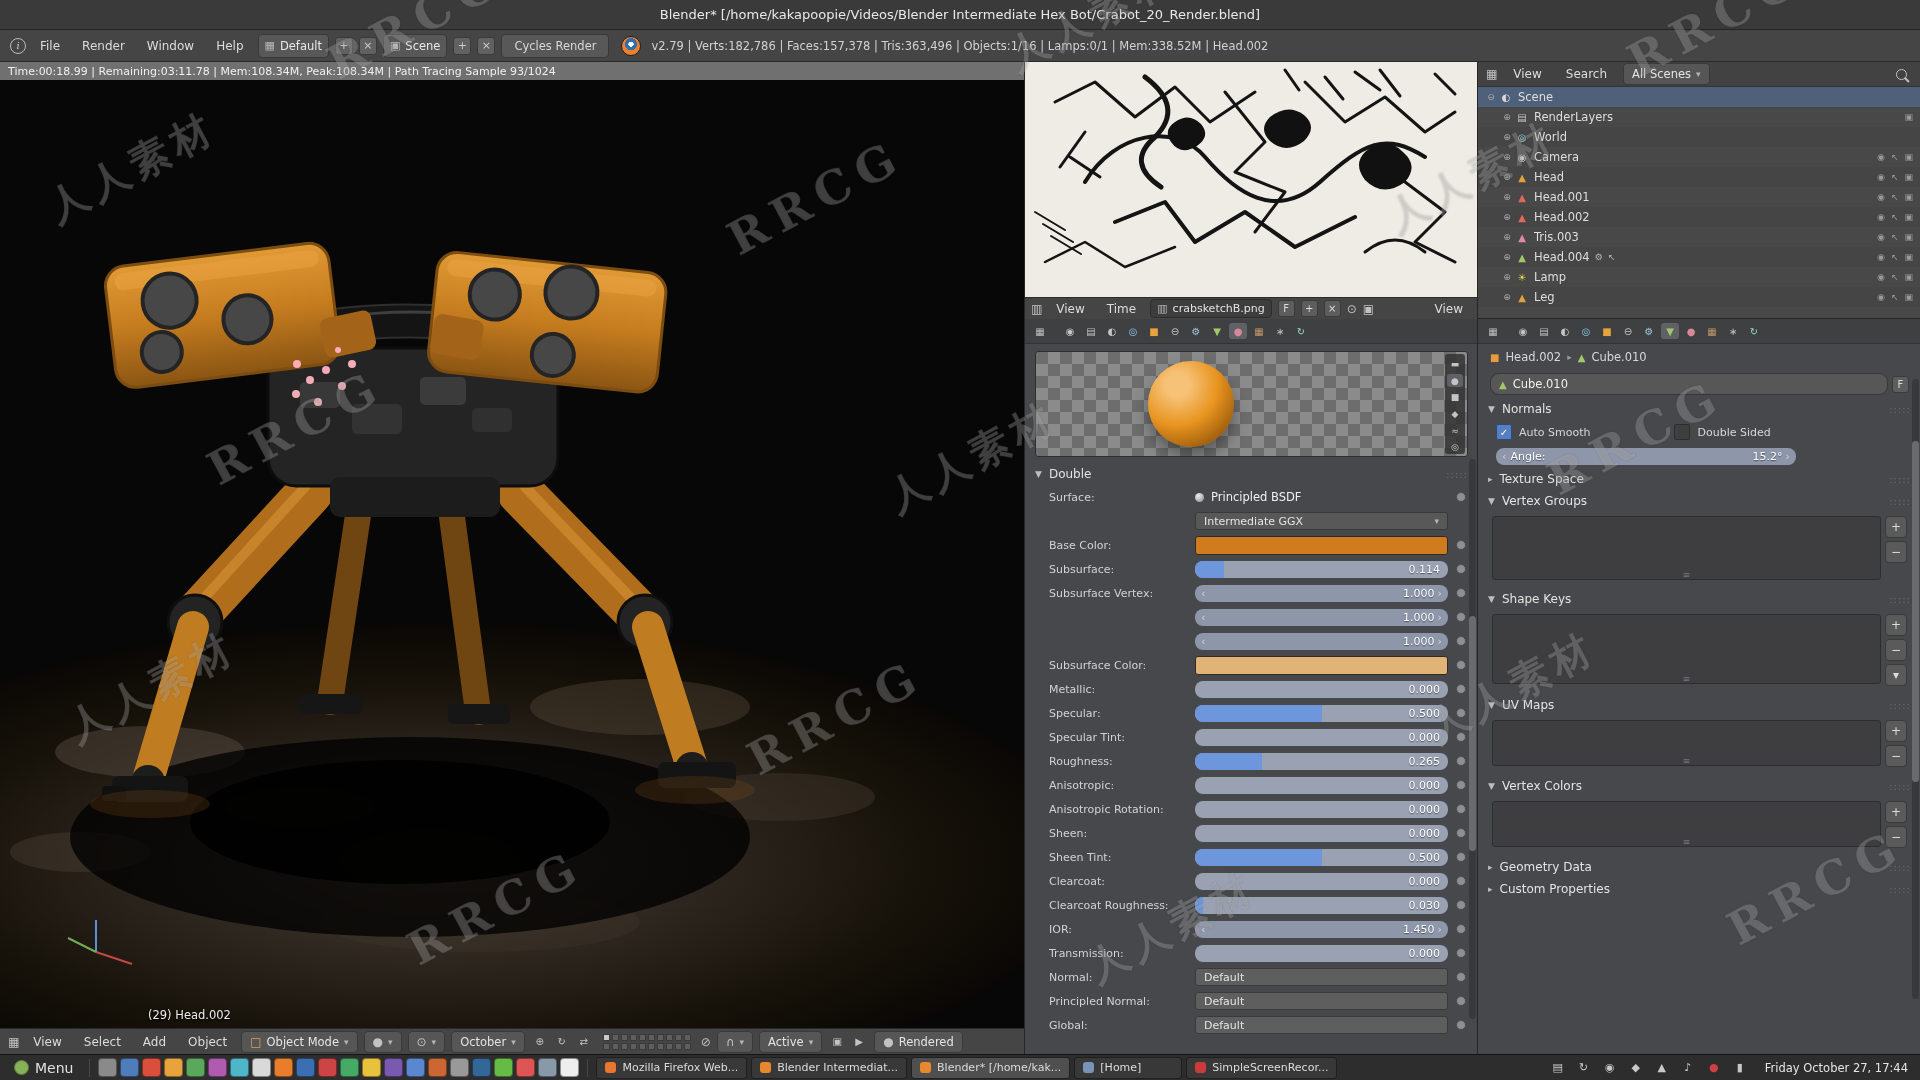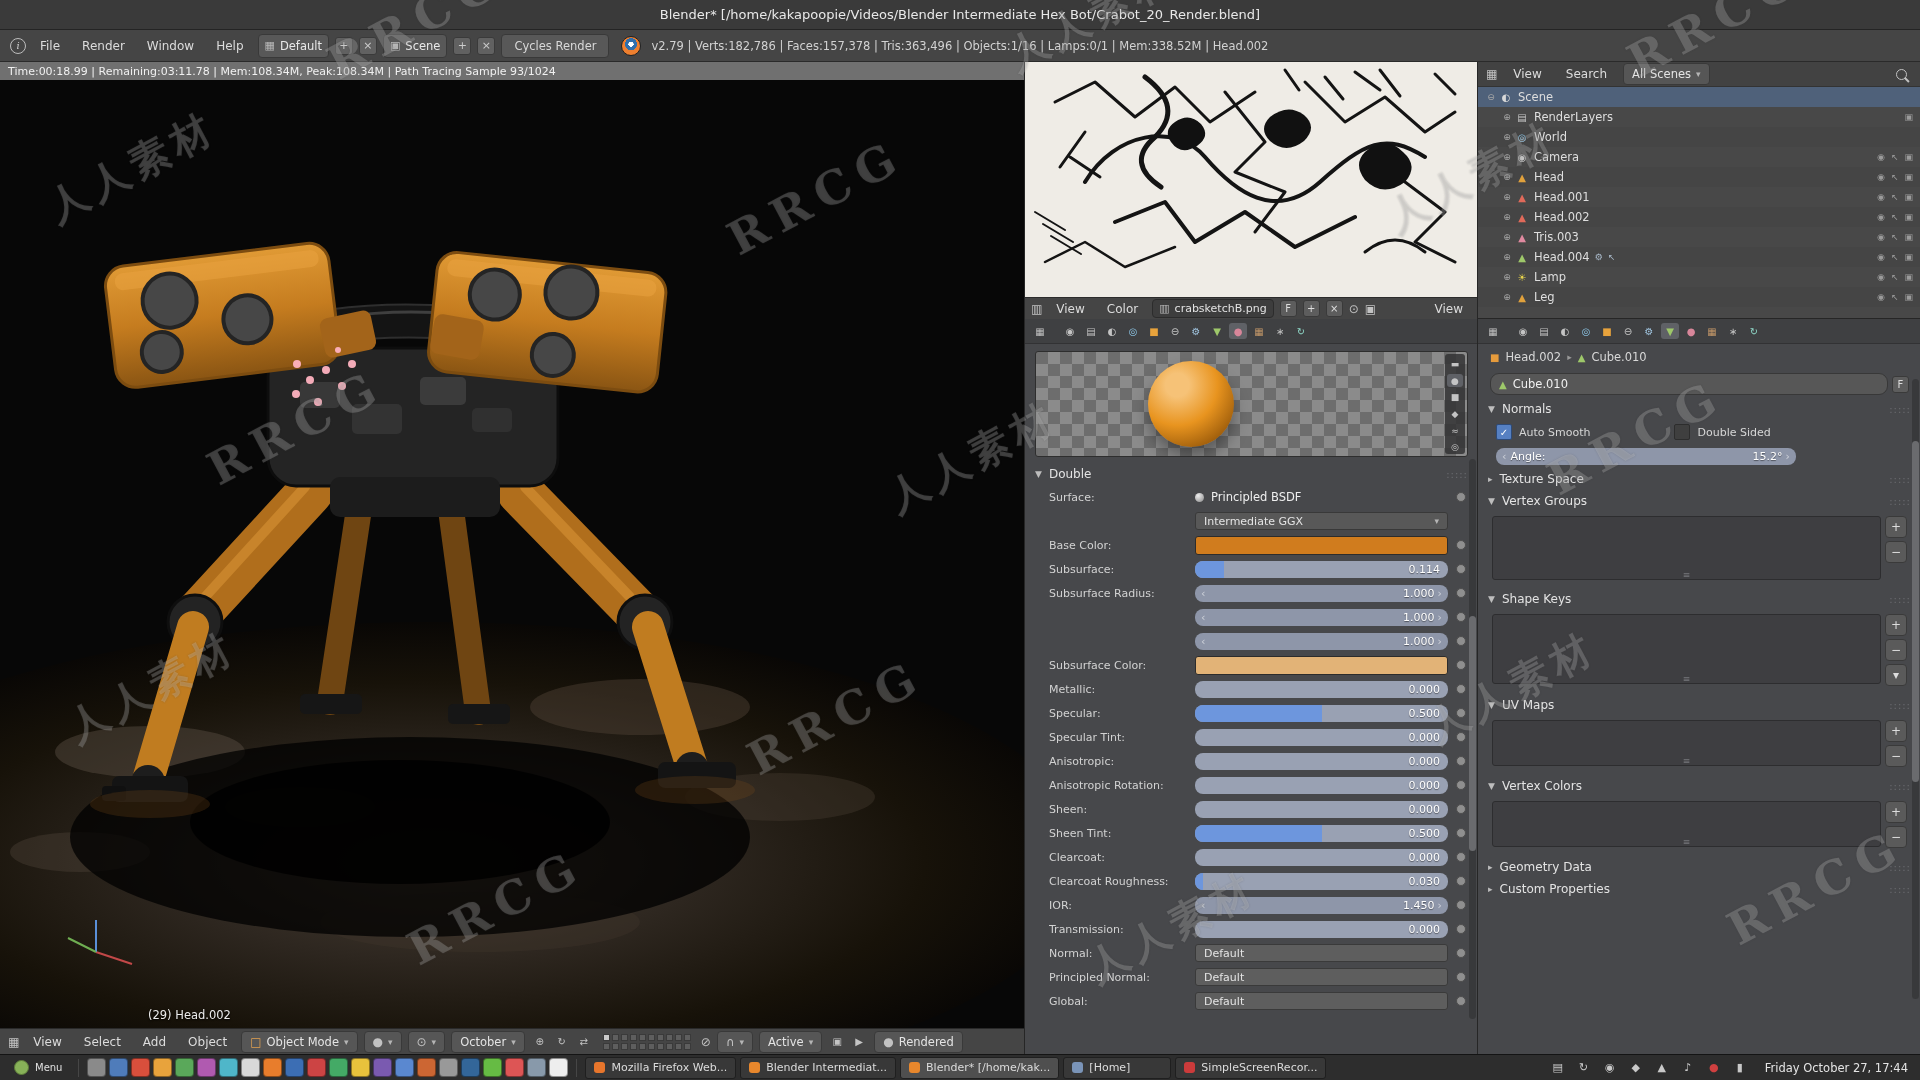--- a/index.html
+++ b/index.html
@@ -122,21 +122,21 @@
   .anglefield{flex:0 0 300px;}
   .listwrap{display:flex;gap:4px;margin:4px 14px 8px 14px;}
   .listbox{flex:1;background:#3e3e41;border:1px solid #2d2d2f;border-radius:3px;position:relative;}
   .listbox::after{content:"≡";position:absolute;left:50%;bottom:-1px;transform:translateX(-50%);color:#77787c;font-size:9px;}
   .listbtns{display:flex;flex-direction:column;gap:3px;}
   .lbtn{display:flex;align-items:center;justify-content:center;width:20px;height:20px;background:#5a5a5a;border:1px solid #3a3a3a;border-radius:4px;color:#ddd;font-size:12px;}
 
   
   .taskbar{position:absolute;left:0;top:1054px;width:1920px;height:26px;background:#2d2d2d;border-top:1px solid #141414;
     display:flex;align-items:center;gap:4px;padding:0 6px;box-sizing:border-box;overflow:hidden;}
-  .menubtn{display:flex;align-items:center;gap:6px;height:22px;padding:0 8px;color:#e0e0e0;font-size:10px;}
+  .menubtn{display:flex;align-items:center;gap:6px;height:22px;padding:0 8px;color:#e0e0e0;font-size:14px;}
   .mintlogo{width:13px;height:13px;border-radius:50%;background:#87b158;border:1px solid #5d7d3a;}
   .appicon{width:17px;height:17px;border-radius:4px;flex:0 0 auto;border:1px solid rgba(0,0,0,.4);}
   .tasksep{width:1px;height:18px;background:#464646;margin:0 4px;}
   .taskwin{height:20px;background:#383838;border:1px solid #1f1f1f;border-radius:3px;display:flex;align-items:center;gap:6px;
     padding:0 8px;font-size:11px;color:#dcdcdc;max-width:172px;min-width:90px;white-space:nowrap;overflow:hidden;flex:0 1 auto;}
   .taskactive{background:#4f4f4f;}
   .winic{width:11px;height:11px;border-radius:3px;flex:0 0 auto;}
   .tray{margin-left:auto;display:flex;align-items:center;gap:8px;padding:0 6px;}
   .tray .tabicon{font-size:11px;color:#c8c8c8;}
   .clock{font-size:11.5px;color:#e4e4e4;margin:0 6px;white-space:nowrap;}
@@ -356,21 +356,21 @@
       </g>
       <path d="M340,90 q20,-18 38,0 q16,14 2,30 q-22,16 -40,-2 q-12,-16 0,-28 z" fill="#111"></path>
       <path d="M150,60 q14,-10 26,2 q10,12 -4,22 q-16,10 -26,-4 q-8,-12 4,-20 z" fill="#111"></path>
       <path d="M245,55 q18,-14 34,-2 q14,12 0,26 q-18,14 -34,0 q-12,-12 0,-24 z" fill="#111"></path>
     </svg>
   </div>
 
   <div class="imghdr">
     <span class="hicon">▥</span>
     <span class="menu">View</span>
-    <span class="menu">Color</span>
+    <span class="menu">Time</span>
     <div class="imgfield">
       <span class="selicon">▥</span>
       <span>crabsketchB.png</span>
     </div>
     <span class="fbtn">F</span>
     <span class="fbtn">+</span>
     <span class="fbtn">×</span>
     <span class="hicon">⊙</span>
     <span class="hicon">▣</span>
     <span class="menu" style="margin-left:auto">View</span>
@@ -432,21 +432,21 @@
         </div>
         <div class="mrow">
           <span class="mlabel">Subsurface:</span>
           <div class="mslider">
             <div class="sfill" style="width: 11.4%;"></div>
             <span class="sval">0.114</span>
           </div>
           <span class="ndot"></span>
         </div>
         <div class="mrow">
-          <span class="mlabel">Subsurface Radius:</span>
+          <span class="mlabel">Subsurface Vertex:</span>
           <div class="mnumber">
             <span class="nfval">1.000</span>
           </div>
           <span class="ndot"></span>
         </div>
         <div class="mrow">
           <span class="mlabel"></span>
           <div class="mnumber">
             <span class="nfval">1.000</span>
           </div>
@@ -478,20 +478,28 @@
             <div class="sfill" style="width: 50%;"></div>
             <span class="sval">0.500</span>
           </div>
           <span class="ndot"></span>
         </div>
         <div class="mrow">
           <span class="mlabel">Specular Tint:</span>
           <div class="mslider">
             <div class="sfill" style="width: 0%;"></div>
             <span class="sval">0.000</span>
+          </div>
+          <span class="ndot"></span>
+        </div>
+        <div class="mrow">
+          <span class="mlabel">Roughness:</span>
+          <div class="mslider">
+            <div class="sfill" style="width: 26.5%;"></div>
+            <span class="sval">0.265</span>
           </div>
           <span class="ndot"></span>
         </div>
         <div class="mrow">
           <span class="mlabel">Anisotropic:</span>
           <div class="mslider">
             <div class="sfill" style="width: 0%;"></div>
             <span class="sval">0.000</span>
           </div>
           <span class="ndot"></span>

